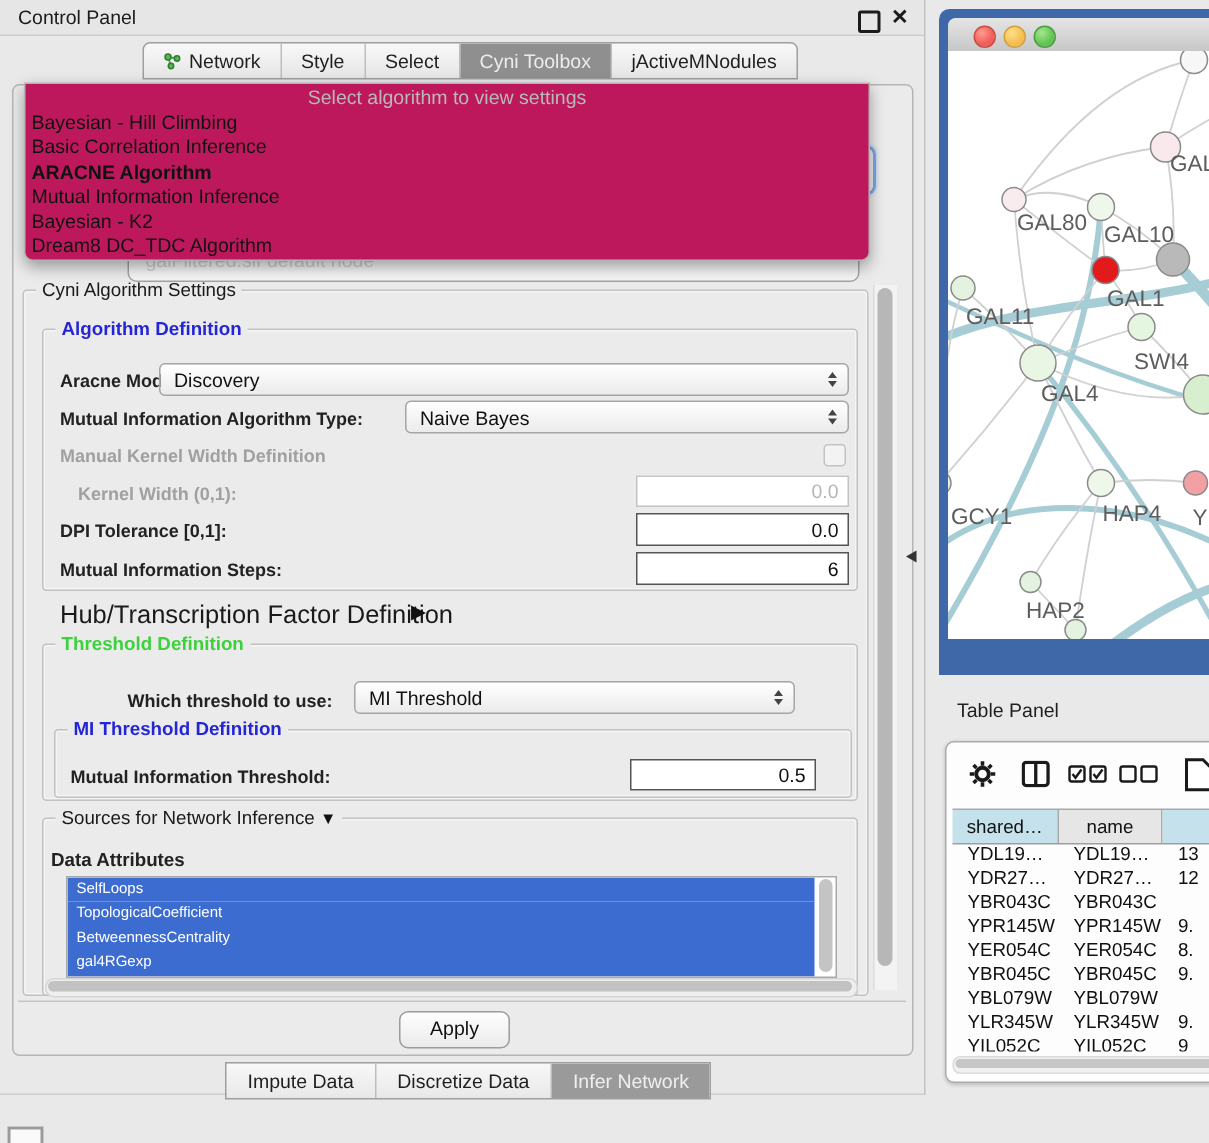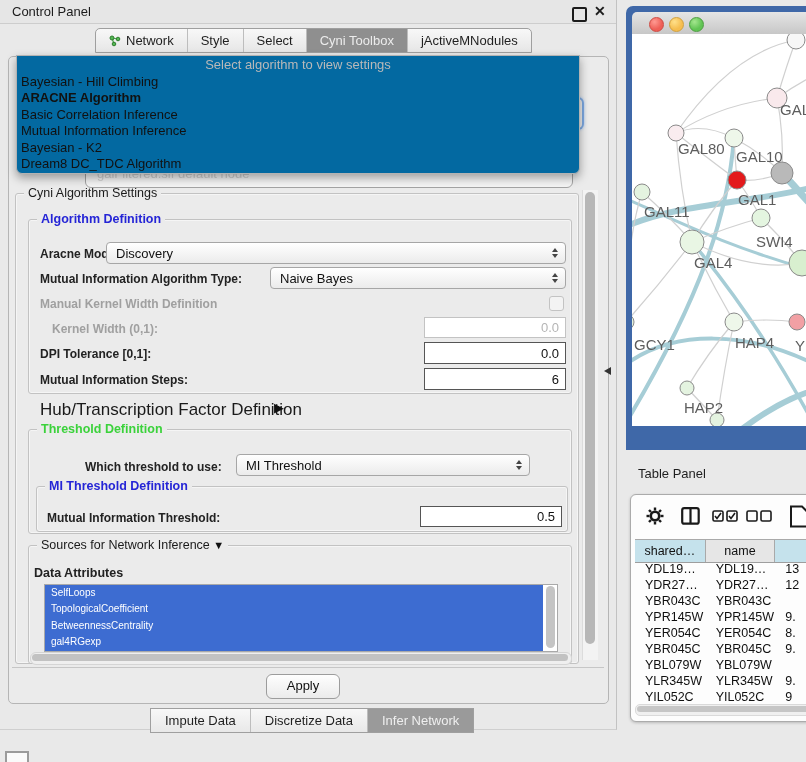--- a/index.html
+++ b/index.html
@@ -22,21 +22,21 @@
 
   
   #inner{left:8px;top:56px;width:599px;height:646px;background:#ebebeb;border:1px solid #b5b5b5;border-radius:5px;}
 
   
   #ghost-combo{left:85px;top:148px;width:486px;height:38px;border:1px solid #a3a3a3;border-radius:6px;background:#f4f4f4;z-index:3;}
   #ghost-text{left:97px;top:166px;font-size:13px;color:#cfcfcf;z-index:4;}
   #blue-ring{left:564px;top:97px;width:18px;height:29px;border:2px solid #7ba7e0;border-left:none;border-radius:0 6px 6px 0;box-shadow:0 0 3px #9cc1f0;z-index:2;}
 
   
-  #popup{left:16px;top:55px;width:562px;height:117px;background:#0369a1;border:1px solid #b3b3b3;border-radius:0 0 6px 6px;box-shadow:0 4px 10px rgba(0,0,0,.35);z-index:10;font-size:13px;}
+  #popup{left:16px;top:55px;width:562px;height:117px;background:#be185d;border:1px solid #b3b3b3;border-radius:0 0 6px 6px;box-shadow:0 4px 10px rgba(0,0,0,.35);z-index:10;font-size:13px;}
   #popup .ph{height:17px;text-align:center;color:#b9b9b9;padding-top:1px;}
   #popup .opt{height:16.4px;line-height:16.4px;padding-left:4px;color:#111;white-space:nowrap;}
   #popup .opt.bold{font-weight:bold;}
 
   
   .grp{border:1px solid #c2c2c2;border-radius:3px;box-shadow:inset 0 0 0 1px #f5f5f5;}
   .cap{position:absolute;top:-8px;left:8px;background:#ebebeb;padding:0 4px;font-size:12.5px;color:#1a1a1a;white-space:nowrap;}
   .cap.blue{color:#2525d6;font-weight:bold;}
   .cap.green{color:#3bd23b;font-weight:bold;}
 
@@ -146,22 +146,22 @@
 
     <div class="abs" id="inner"></div>
 
     <div class="abs" id="ghost-combo"></div>
     <span class="abs" id="ghost-text">galFiltered.sif default node</span>
     <div class="abs" id="blue-ring"></div>
 
     <div class="abs" id="popup">
       <div class="ph">Select algorithm to view settings</div>
       <div class="opt">Bayesian - Hill Climbing</div>
+      <div class="opt">Basic Correlation Inference</div>
       <div class="opt bold">ARACNE Algorithm</div>
-      <div class="opt">Basic Correlation Inference</div>
       <div class="opt">Mutual Information Inference</div>
       <div class="opt">Bayesian - K2</div>
       <div class="opt">Dream8 DC_TDC Algorithm</div>
     </div>
 
     <div class="abs grp" style="left:15px;top:193px;width:562px;height:469px;">
       <span class="cap">Cyni Algorithm Settings</span>
     </div>
 
     <div class="abs grp" style="left:28px;top:219px;width:542px;height:173px;">
@@ -203,21 +203,21 @@
       <span>MI Threshold</span>
       <span class="spin">
           <i class="up"></i>
           <i class="dn"></i>
         </span>
     </div>
     <div class="abs grp" style="left:36px;top:486px;width:530px;height:44px;">
       <span class="cap blue">MI Threshold Definition</span>
     </div>
     <span class="abs lbl" style="left:47px;top:511px;">Mutual Information Threshold:</span>
-    <input class="abs field dark" style="left: 420px; top: 506px; width: 142px; height: 21px;" value="0.5">
+    <input class="abs field dark" style="left: 420px; top: 506px; width: 124px; height: 21px;" value="0.5">
 
     <div class="abs grp" style="left:28px;top:545px;width:542px;height:117px;">
       <span class="cap">
         <span>Sources for Network Inference</span>
         <span class="tri-down">▼</span>
       </span>
     </div>
     <span class="abs lbl" style="left:34px;top:566px;font-size:12.5px;">Data Attributes</span>
     <div class="abs" id="attr-list">
       <div class="attr-item">SelfLoops</div>

